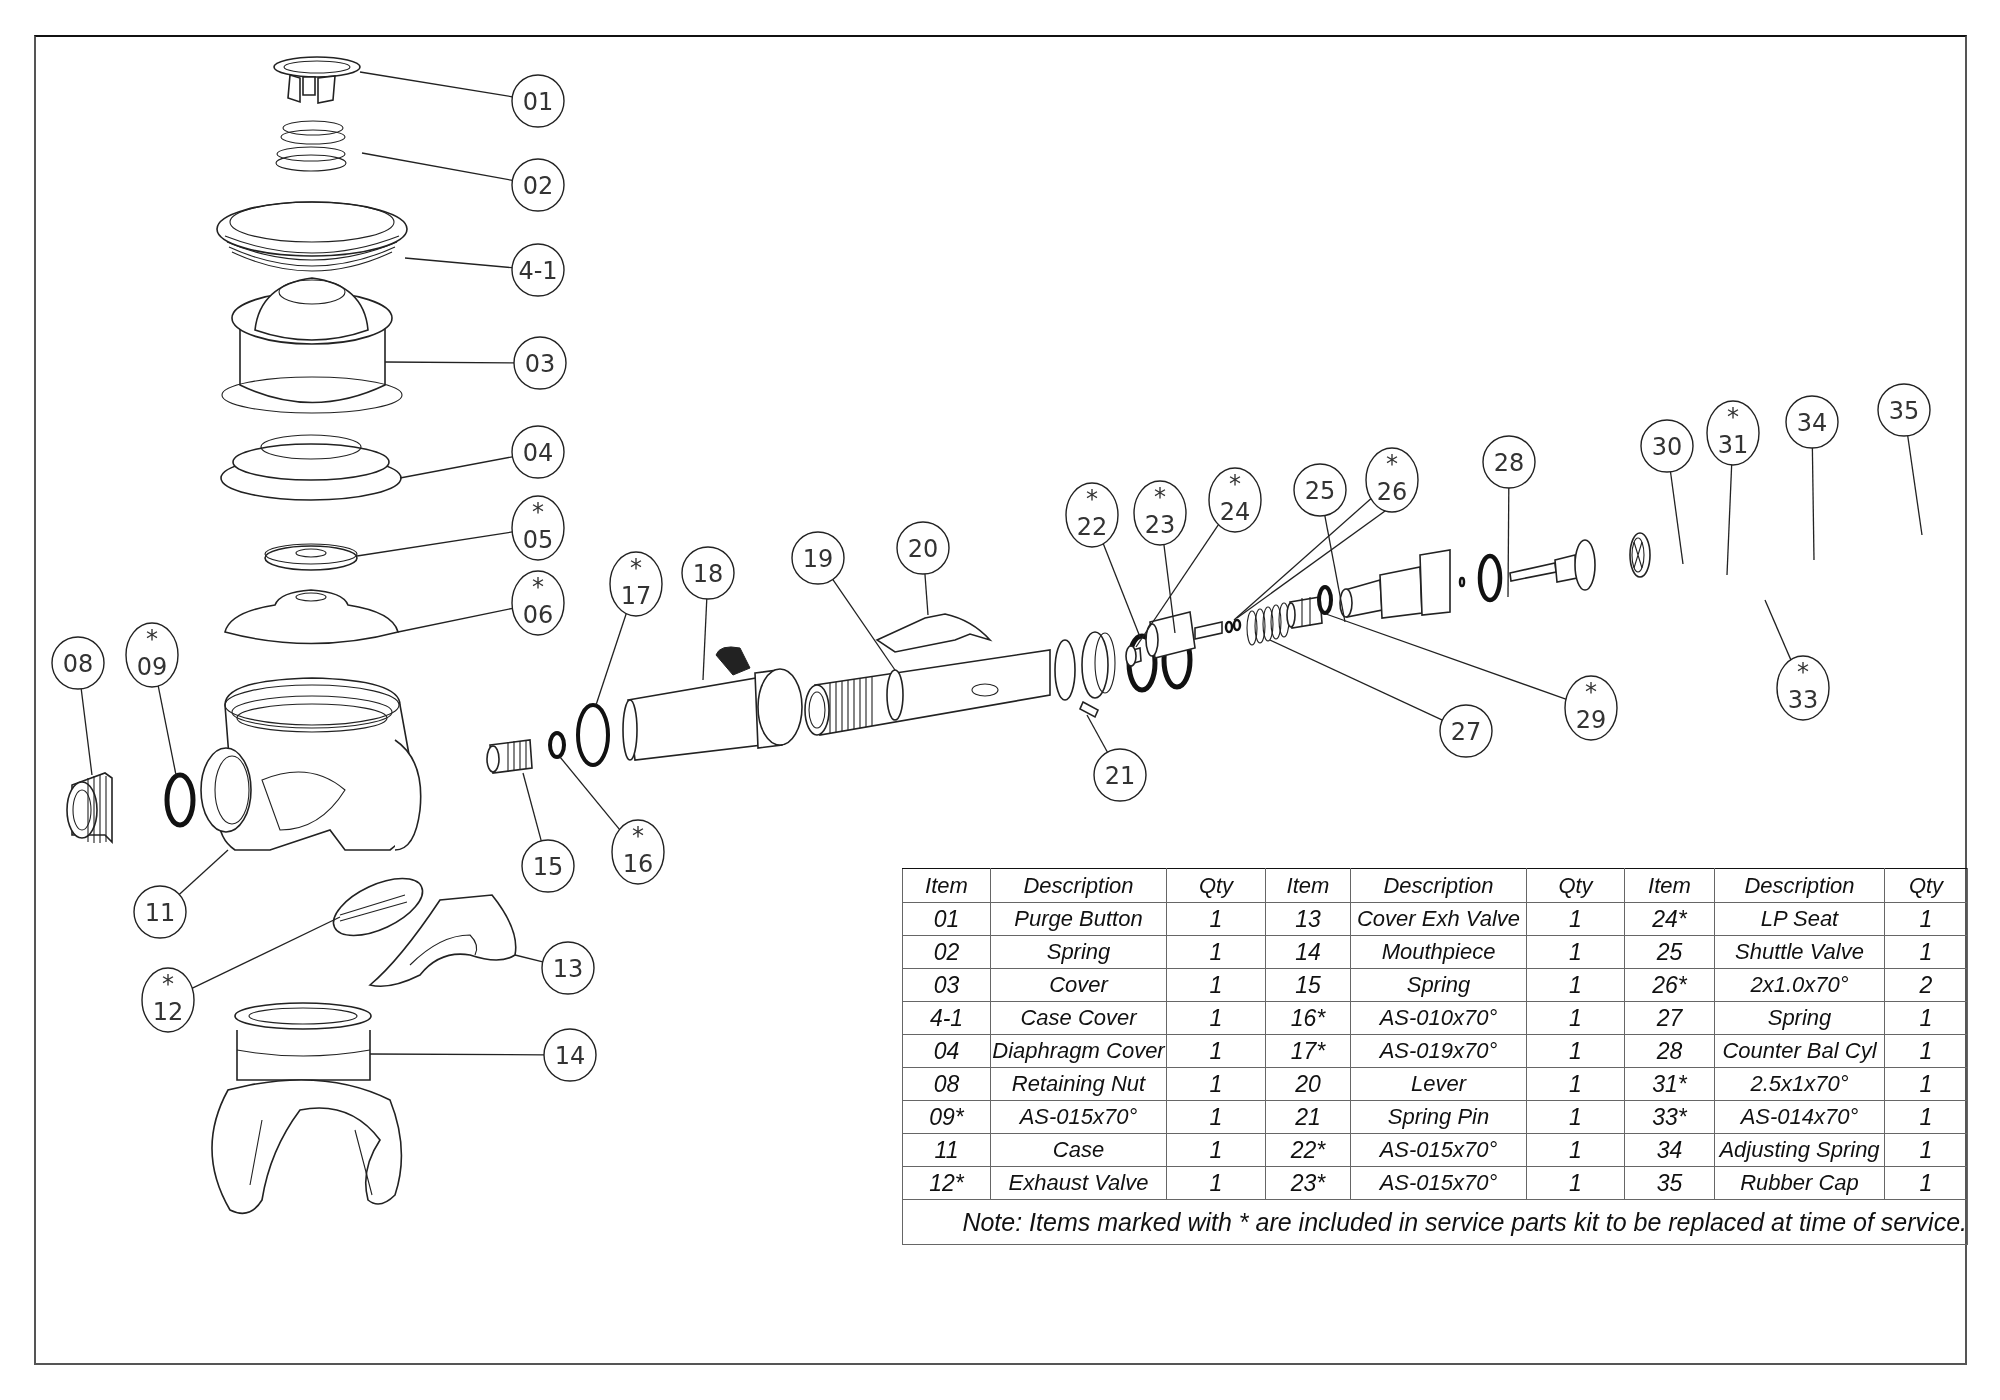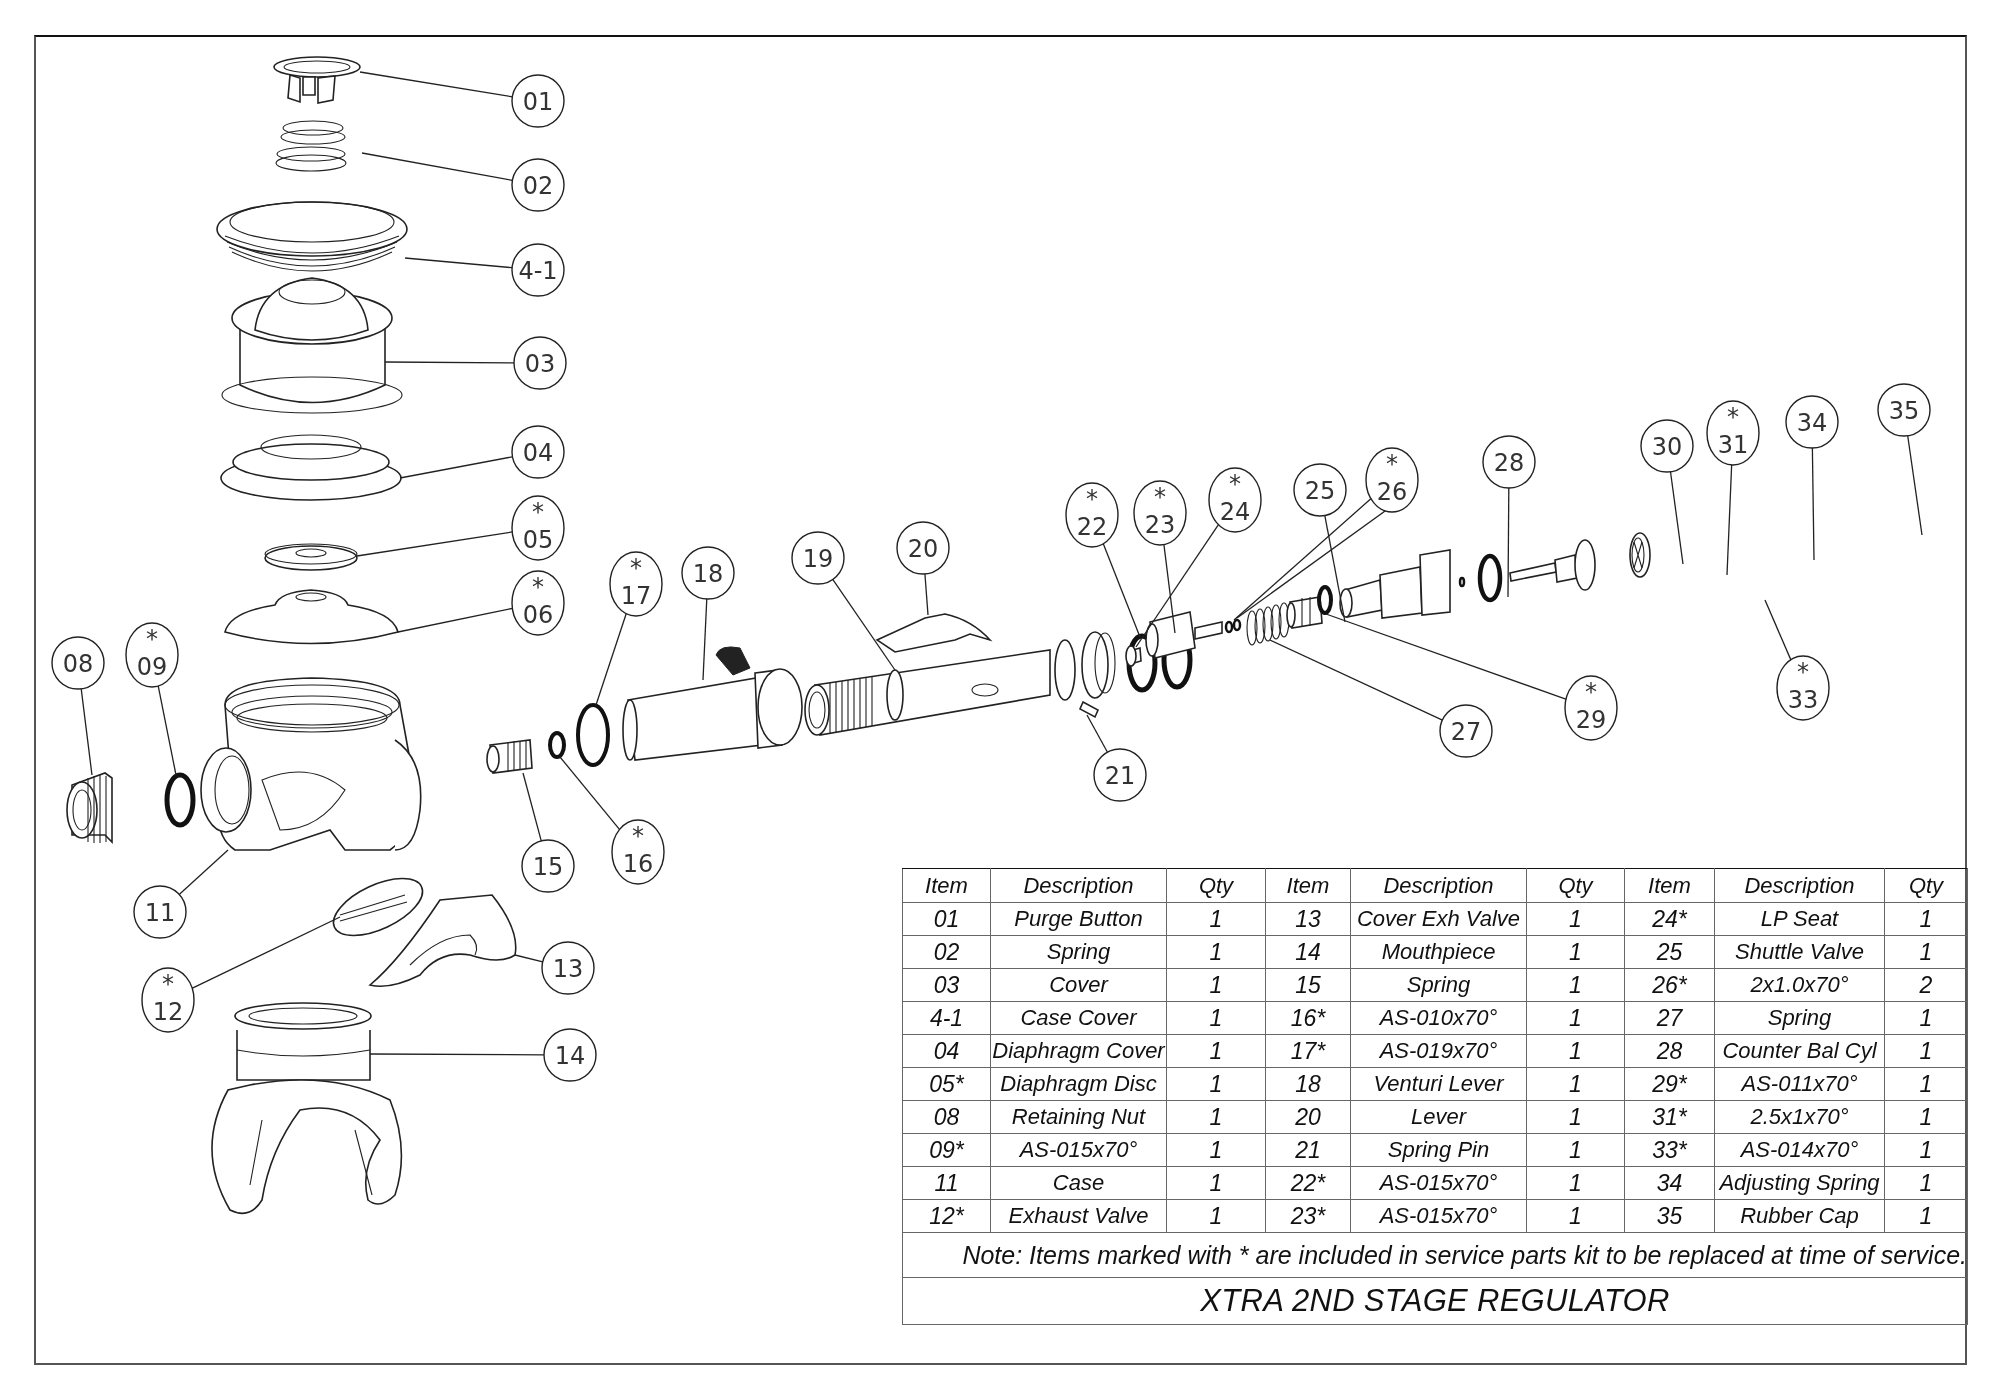--- a/index.html
+++ b/index.html
@@ -478,31 +478,20 @@
         <td class="desc">Diaphragm Cover</td>
         <td class="qty">1</td>
         <td class="item">17*</td>
         <td class="desc">AS-019x70°</td>
         <td class="qty">1</td>
         <td class="item">28</td>
         <td class="desc">Counter Bal Cyl</td>
         <td class="qty">1</td>
       </tr>
       <tr>
-        <td class="item">05*</td>
-        <td class="desc">Diaphragm Disc</td>
-        <td class="qty">1</td>
-        <td class="item">18</td>
-        <td class="desc">Venturi Lever</td>
-        <td class="qty">1</td>
-        <td class="item">29*</td>
-        <td class="desc">AS-011x70°</td>
-        <td class="qty">1</td>
-      </tr>
-      <tr>
         <td class="item">08</td>
         <td class="desc">Retaining Nut</td>
         <td class="qty">1</td>
         <td class="item">20</td>
         <td class="desc">Lever</td>
         <td class="qty">1</td>
         <td class="item">31*</td>
         <td class="desc">2.5x1x70°</td>
         <td class="qty">1</td>
       </tr>
@@ -537,17 +526,14 @@
         <td class="qty">1</td>
         <td class="item">35</td>
         <td class="desc">Rubber Cap</td>
         <td class="qty">1</td>
       </tr>
     </tbody>
   <tfoot>
     <tr>
       <td class="note" colspan="9">Note:  Items marked with * are included in service parts kit to be replaced at time of service.</td>
     </tr>
-    <tr>
-      <td class="title" colspan="9">XTRA 2ND STAGE REGULATOR</td>
-    </tr>
   </tfoot>
 </table>
 
 </body></html>

